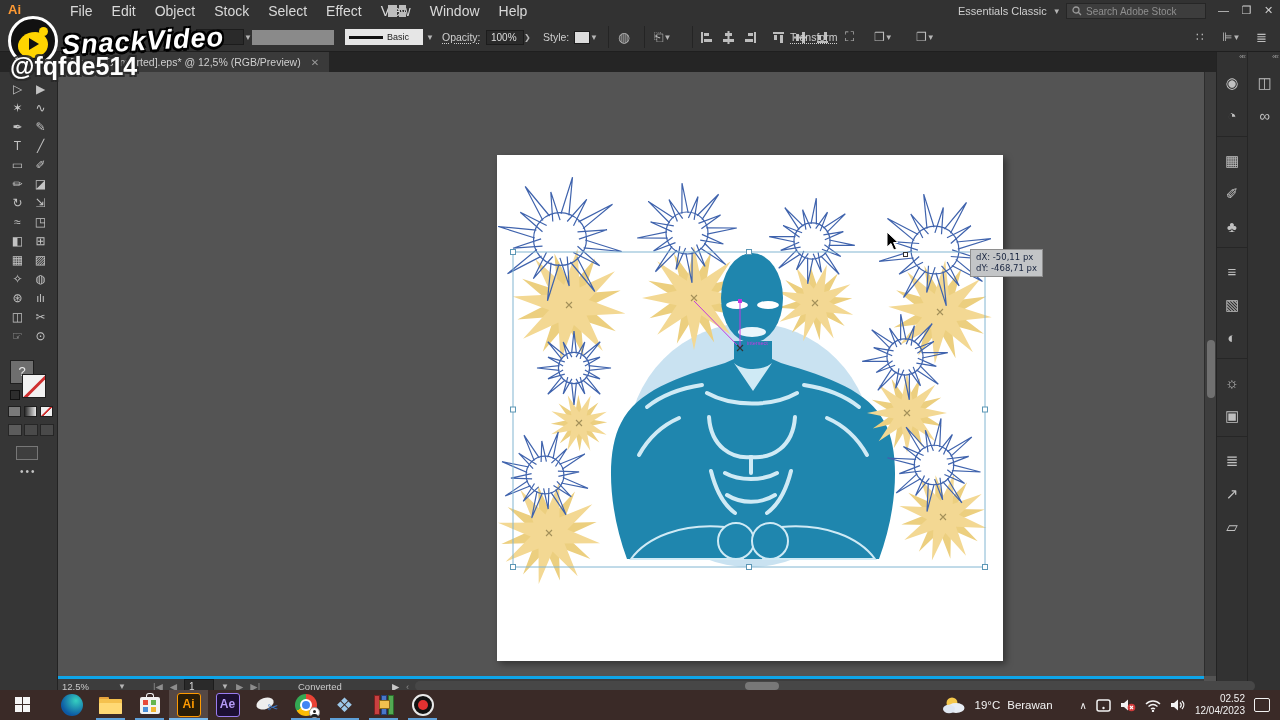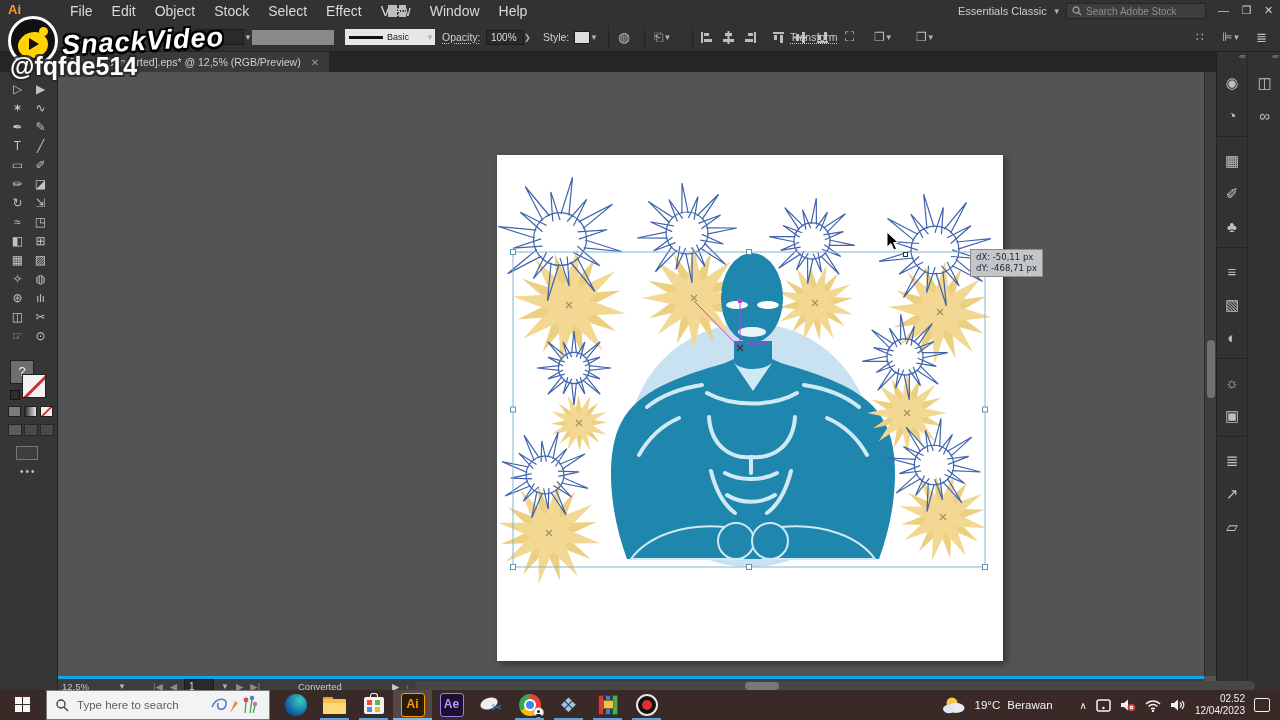--- a/index.html
+++ b/index.html
@@ -16,21 +16,21 @@
   #workspace-switcher { left:958px; top:0; height:22px; display:flex; align-items:center; gap:6px; color:#cfcfcf; font-size:11px; }
   #stock-search { left:1066px; top:3px; width:140px; height:16px; background:#3d3d3d; border:1px solid #262626; display:flex; align-items:center; gap:4px; padding:0 5px; }
   #stock-search span { color:#8f8f8f; font-size:10px; white-space:nowrap; overflow:hidden; }
   .winbtn { top:0; width:23px; height:20px; color:#cfcfcf; font-size:11px; text-align:center; line-height:20px; }
   
   #controlbar { left:0; top:22px; width:1280px; height:30px; background:#323232; border-bottom:1px solid #1f1f1f; z-index:19; }
   .cb { position:absolute; top:0; height:30px; display:flex; align-items:center; color:#cfcfcf; font-size:10.5px; }
   .cb-box { background:#2a2a2a; border:1px solid #1c1c1c; color:#ddd; font-size:10px; padding:1px 4px; }
   .cb-sep { position:absolute; top:4px; width:1px; height:22px; background:#242424; }
   .underl { text-decoration:underline dotted; text-underline-offset:2px; }
-  #stroke-widget { left:345px; top:7px; width:90px; height:16px; background:#e6e6e6; display:flex; align-items:center; padding:0 4px; gap:4px; }
+  #stroke-widget { left:345px; top:7px; width:78px; height:16px; background:#e6e6e6; display:flex; align-items:center; padding:0 4px; gap:4px; }
   #stroke-widget .line { width:34px; height:3px; background:#111; }
   #stroke-widget .lbl { color:#1b1b1b; font-size:9px; }
   .chev { color:#b5b5b5; font-size:8px; }
   .icon-gray { color:#bdbdbd; }
   .alignrow svg { display:block; }
   
   #tabbar { left:0; top:52px; width:1216px; height:20px; background:#252525; z-index:18; }
   #tab-collapse { left:14px; top:4px; color:#9a9a9a; font-size:10px; letter-spacing:-2px; }
   #doc-tab { left:60px; top:0; height:20px; background:#3a3a3a; display:flex; align-items:center; gap:10px; padding:0 10px; }
   #doc-tab .t { color:#cfcfcf; font-size:10.5px; white-space:nowrap; }
@@ -571,35 +571,20 @@
 
 <div id="taskbar" class="abs">
   <div id="start-btn">
     <div id="start-logo">
         <i></i>
         <i></i>
         <i></i>
         <i></i>
       </div>
   </div>
-  <div id="tb-search">
-    <svg width="13" height="13" viewBox="0 0 13 13">
-        <circle cx="5" cy="5" r="4" fill="none" stroke="#444" stroke-width="1.4"></circle>
-        <line x1="8" y1="8" x2="12" y2="12" stroke="#444" stroke-width="1.4"></line>
-      </svg>
-    <span class="ph">Type here to search</span>
-    <svg width="52" height="24" viewBox="0 0 52 24">
-      <path d="M4,14 C8,4 20,4 18,12 C16,18 8,18 10,10" fill="none" stroke="#4a7fd4" stroke-width="1.6"></path>
-      <polygon points="22,20 27,8 30,10" fill="#e8923a"></polygon>
-      <circle cx="38" cy="7" r="2.4" fill="#d94f4f"></circle>
-        <circle cx="44" cy="5" r="2.2" fill="#4a7fd4"></circle>
-        <circle cx="47" cy="11" r="2.2" fill="#d069c2"></circle>
-      <path d="M38,9 L37,20 M44,7 L42,20 M47,13 L45,20" stroke="#4e9e4e" stroke-width="1.3" fill="none"></path>
-    </svg>
-  </div>
   <div id="taskbar-apps">
       <div class="app-cell">
         <div style="width:22px;height:22px;border-radius:50%;background:radial-gradient(circle at 68% 30%,#35d0c0,#0c59a4 70%);"></div>
       </div>
       <div class="app-cell">
         <div style="position:relative;width:23px;height:17px;">
           <div style="position:absolute;left:0;top:0;width:10px;height:4px;background:#e8a33d;border-radius:1px;"></div>
           <div style="position:absolute;left:0;top:2px;width:23px;height:15px;background:#f5c14e;border-radius:1px;"></div>
           <div style="position:absolute;left:0;top:6px;width:23px;height:11px;background:#ffd975;border-radius:1px;"></div>
         </div>

